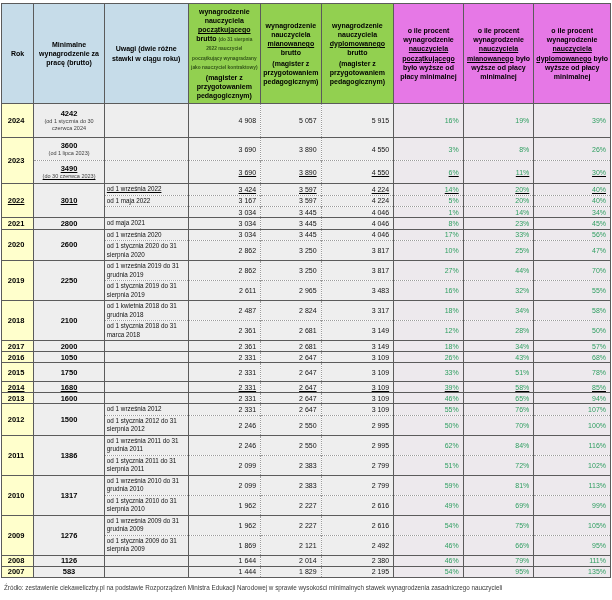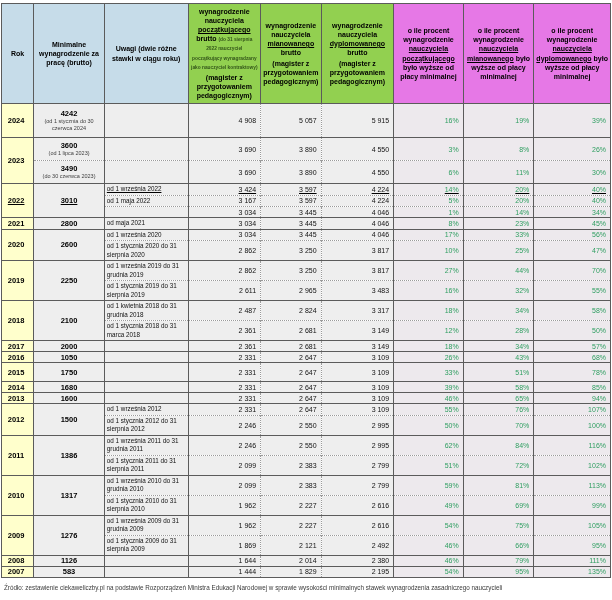--- a/index.html
+++ b/index.html
@@ -114,21 +114,21 @@
             <div class="note">(od 1 lipca 2023)</div>
           </td>
           <td class="uwagi"></td>
           <td class="val">3 690</td>
           <td class="val">3 890</td>
           <td class="val">4 550</td>
           <td class="pct">3%</td>
           <td class="pct">8%</td>
           <td class="pct">26%</td>
         </tr>
-        <tr class="sub" style="height: 23px;">
+        <tr class="sub" style="height: 23px; text-decoration: underline;">
           <td class="min">
             <div>3490</div>
             <div class="note">(do 30 czerwca 2023)</div>
           </td>
           <td class="uwagi"></td>
           <td class="val">3 690</td>
           <td class="val">3 890</td>
           <td class="val">4 550</td>
           <td class="pct">6%</td>
           <td class="pct">11%</td>
@@ -276,21 +276,21 @@
             <div>1750</div>
           </td>
           <td class="uwagi"></td>
           <td class="val">2 331</td>
           <td class="val">2 647</td>
           <td class="val">3 109</td>
           <td class="pct">33%</td>
           <td class="pct">51%</td>
           <td class="pct">78%</td>
         </tr>
-        <tr class="gstart" style="height: 11px;">
+        <tr class="gstart" style="height: 11px; text-decoration: underline;">
           <td class="year" rowspan="1">2014</td>
           <td class="min" rowspan="1">
             <div>1680</div>
           </td>
           <td class="uwagi"></td>
           <td class="val">2 331</td>
           <td class="val">2 647</td>
           <td class="val">3 109</td>
           <td class="pct">39%</td>
           <td class="pct">58%</td>

